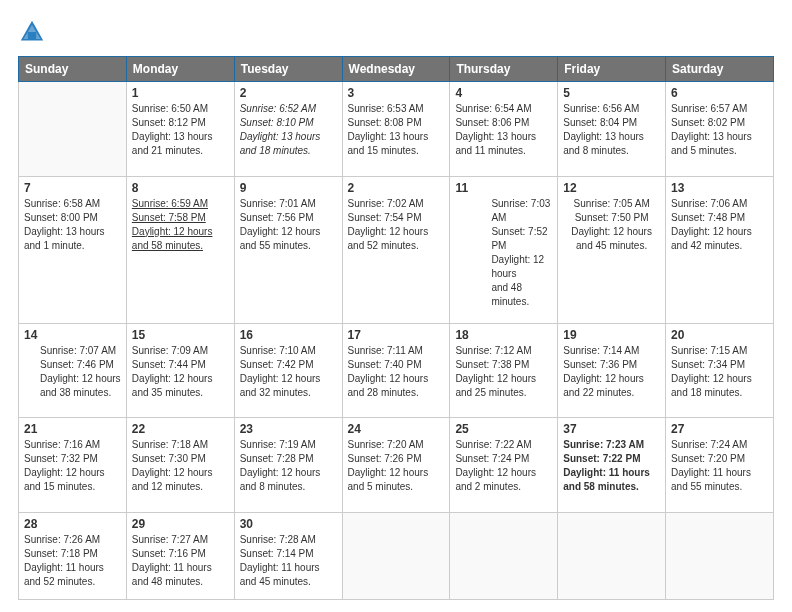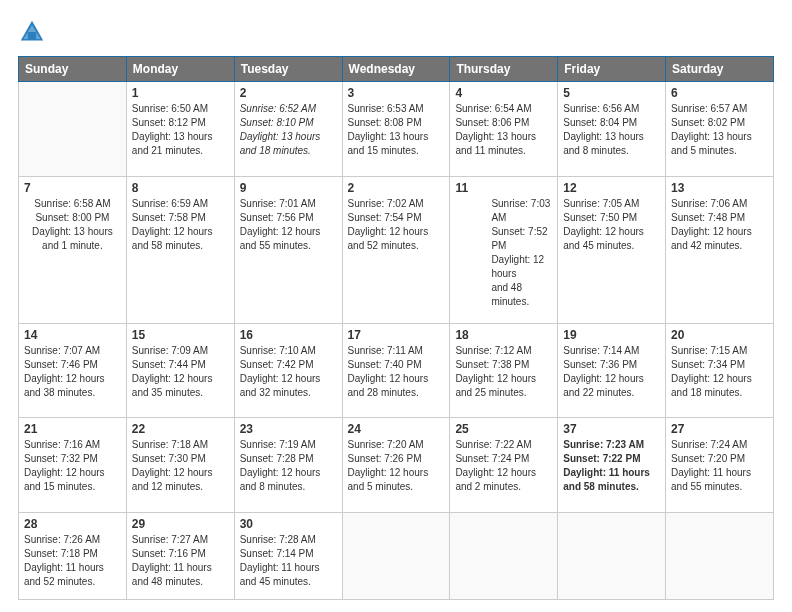--- a/index.html
+++ b/index.html
@@ -179,28 +179,28 @@
             <span class="day-num">6</span>
             <div class="day-info" style="white-space: pre-line;">Sunrise: 6:57 AM
 Sunset: 8:02 PM
 Daylight: 13 hours
 and 5 minutes.</div>
           </td>
         </tr>
         <tr>
           <td>
             <span class="day-num">7</span>
-            <div class="day-info" style="white-space: pre-line; text-align: center;">Sunrise: 6:58 AM
+            <div class="day-info" style="white-space: pre-line;">Sunrise: 6:58 AM
 Sunset: 8:00 PM
 Daylight: 13 hours
 and 1 minute.</div>
           </td>
           <td>
             <span class="day-num">8</span>
-            <div class="day-info" style="white-space: pre-line;">Sunrise: 6:59 AM
+            <div class="day-info" style="white-space: pre-line; text-decoration: underline;">Sunrise: 6:59 AM
 Sunset: 7:58 PM
 Daylight: 12 hours
 and 58 minutes.</div>
           </td>
           <td>
             <span class="day-num">9</span>
             <div class="day-info" style="white-space: pre-line;">Sunrise: 7:01 AM
 Sunset: 7:56 PM
 Daylight: 12 hours
 and 55 minutes.</div>
@@ -214,37 +214,37 @@
           </td>
           <td>
             <span class="day-num">11</span>
             <div class="day-info" style="white-space: pre-line; margin-left: 36px;">Sunrise: 7:03 AM
 Sunset: 7:52 PM
 Daylight: 12 hours
 and 48 minutes.</div>
           </td>
           <td>
             <span class="day-num">12</span>
-            <div class="day-info" style="white-space: pre-line;">Sunrise: 7:05 AM
+            <div class="day-info" style="white-space: pre-line; text-align: center;">Sunrise: 7:05 AM
 Sunset: 7:50 PM
 Daylight: 12 hours
 and 45 minutes.</div>
           </td>
           <td>
             <span class="day-num">13</span>
             <div class="day-info" style="white-space: pre-line;">Sunrise: 7:06 AM
 Sunset: 7:48 PM
 Daylight: 12 hours
 and 42 minutes.</div>
           </td>
         </tr>
         <tr>
           <td>
             <span class="day-num">14</span>
-            <div class="day-info" style="white-space: pre-line;">Sunrise: 7:07 AM
+            <div class="day-info" style="white-space: pre-line; margin-left: 16px;">Sunrise: 7:07 AM
 Sunset: 7:46 PM
 Daylight: 12 hours
 and 38 minutes.</div>
           </td>
           <td>
             <span class="day-num">15</span>
             <div class="day-info" style="white-space: pre-line;">Sunrise: 7:09 AM
 Sunset: 7:44 PM
 Daylight: 12 hours
 and 35 minutes.</div>

